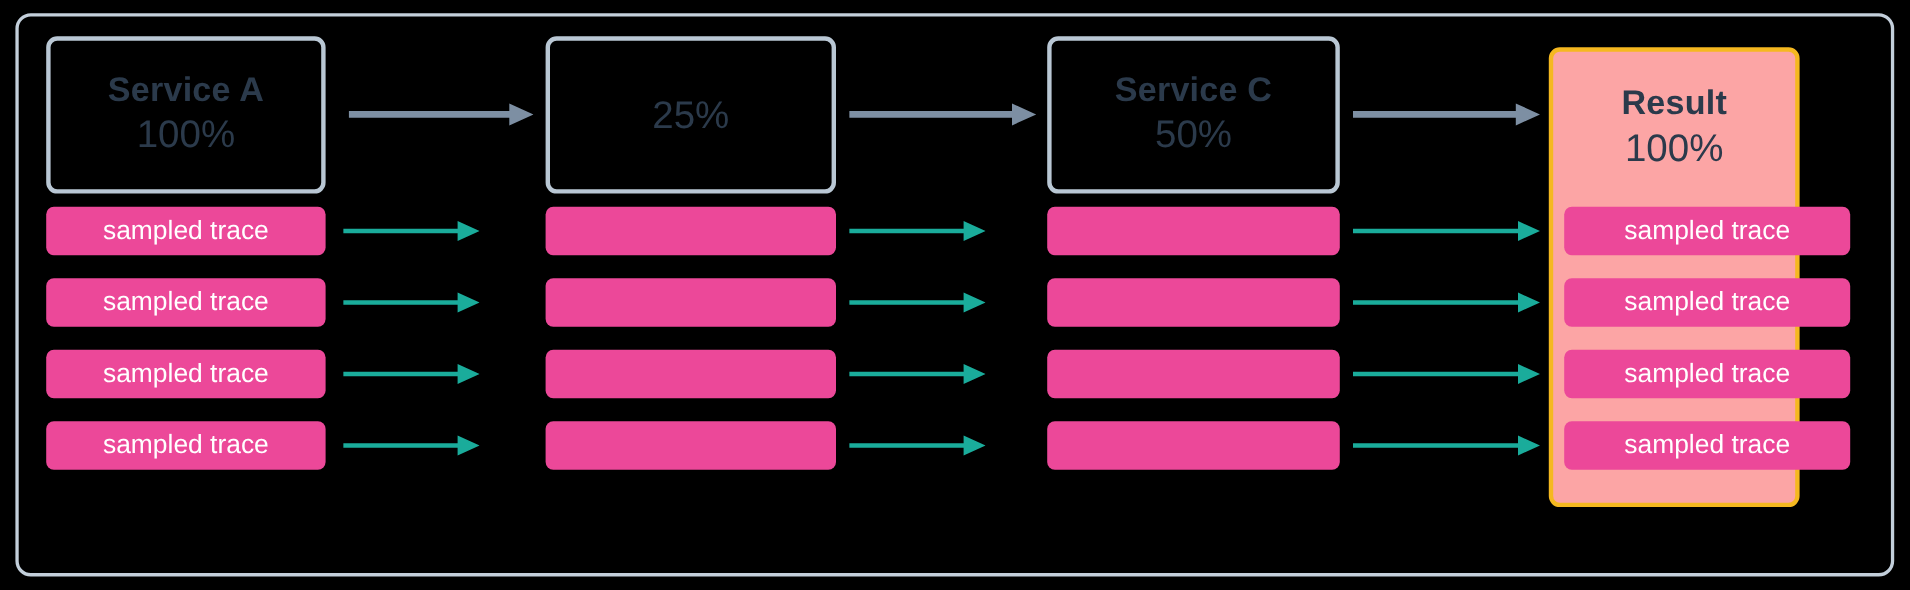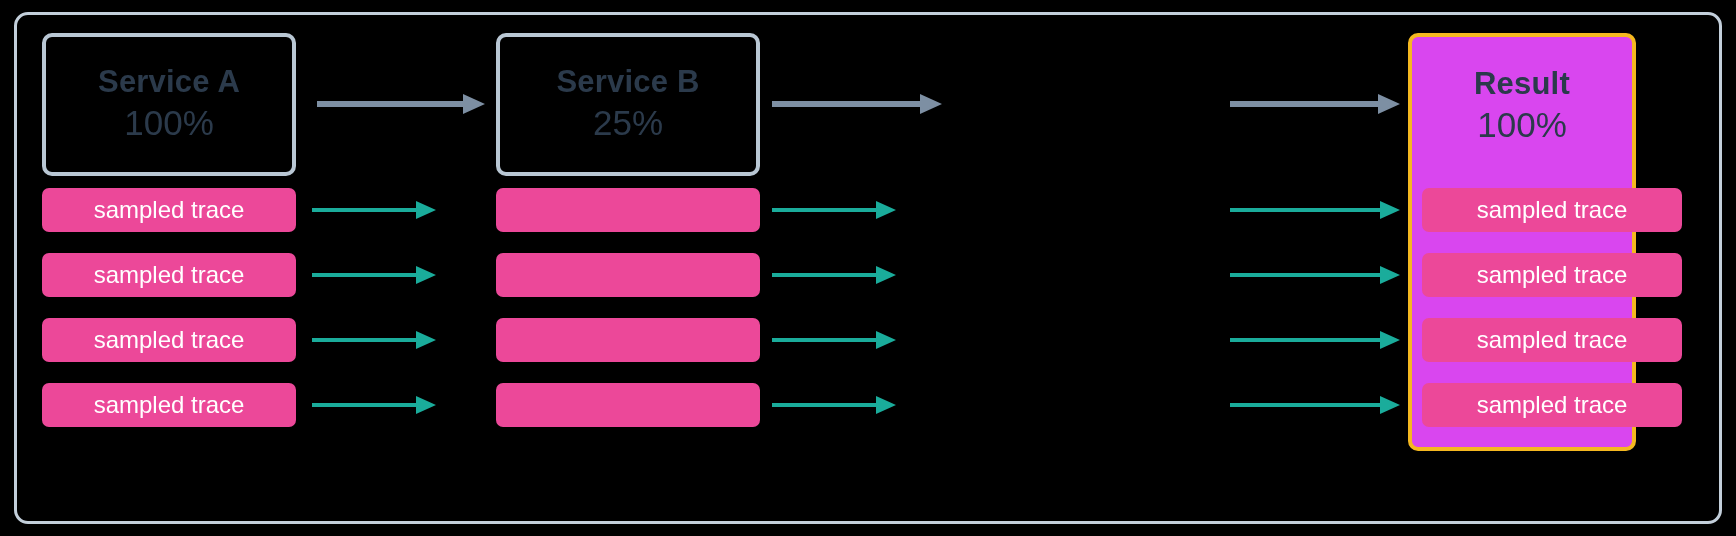--- a/index.html
+++ b/index.html
@@ -60,24 +60,24 @@
   .service-pct {
     font-size:35px;
     font-weight:normal;
     color:#2b3a4b;
     line-height:1.25;
   }
 
   
   .result-box {
     position:absolute;
-    top:33px; left:0;
+    top:43px; left:0;
     width:228px;
     height:418px;
-    background:#d946ef;
+    background:#fca5a5;
     border:4px solid #f5b820;
     border-radius:10px;
   }
   .result-head {
     position:absolute;
     top:0; left:0; right:0;
     height:139px;
     display:flex;
     flex-direction:column;
     align-items:center;
@@ -148,37 +148,54 @@
     <div class="bar row3">
       <span class="bar-label">sampled trace</span>
     </div>
     <div class="bar row4">
       <span class="bar-label">sampled trace</span>
     </div>
   </div>
 
   <div class="col col-b">
     <div class="service-box">
-      <div class="service-title">Service B</div>
       <div class="service-pct">25%</div>
     </div>
     <div class="bar row1">
       <span class="bar-label"></span>
     </div>
     <div class="bar row2">
       <span class="bar-label"></span>
     </div>
     <div class="bar row3">
       <span class="bar-label"></span>
     </div>
     <div class="bar row4">
       <span class="bar-label"></span>
     </div>
   </div>
 
+  <div class="col col-c">
+    <div class="service-box">
+      <div class="service-title">Service C</div>
+      <div class="service-pct">50%</div>
+    </div>
+    <div class="bar row1">
+      <span class="bar-label"></span>
+    </div>
+    <div class="bar row2">
+      <span class="bar-label"></span>
+    </div>
+    <div class="bar row3">
+      <span class="bar-label"></span>
+    </div>
+    <div class="bar row4">
+      <span class="bar-label"></span>
+    </div>
+  </div>
 
   <div class="col col-r">
     <div class="result-box">
       <div class="result-head">
         <div class="service-title">Result</div>
         <div class="service-pct">100%</div>
       </div>
     </div>
     <div class="bar row1">
       <span class="bar-label">sampled trace</span>

